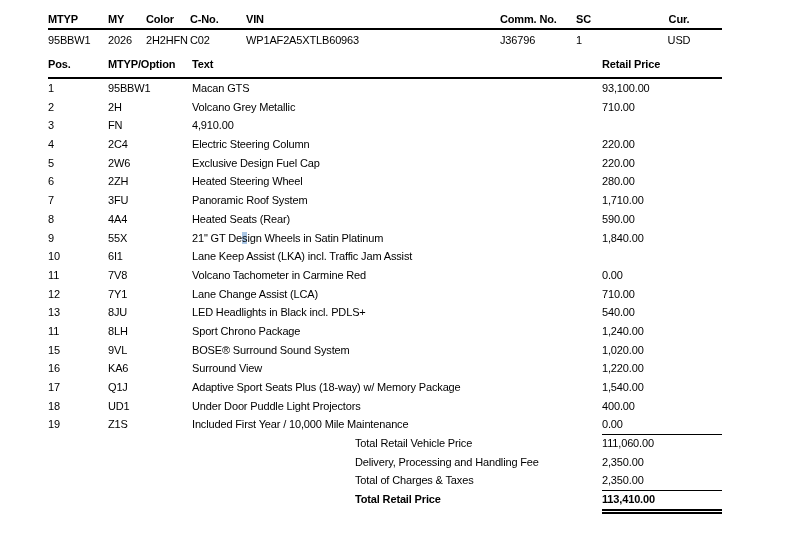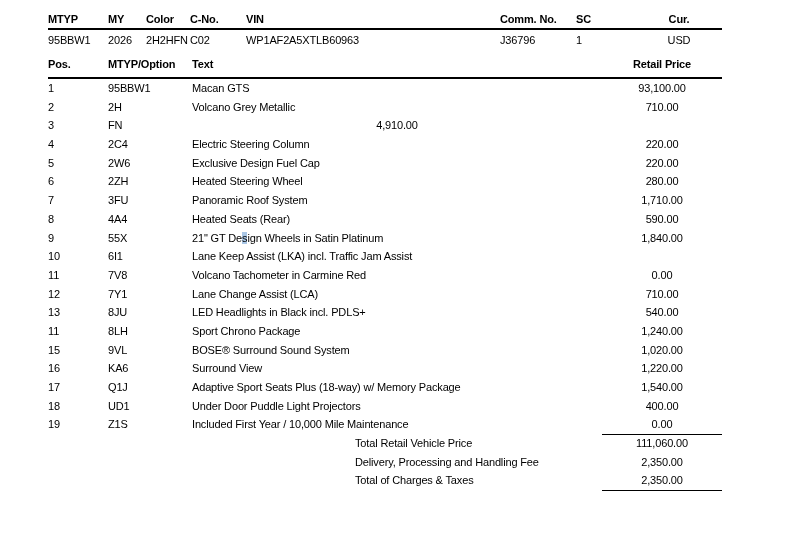--- a/index.html
+++ b/index.html
@@ -43,21 +43,21 @@
   
   .parts-head {
     display: grid;
     grid-template-columns: 60px 84px 410px 120px;
     margin-top: 9px;
     font-weight: bold;
     line-height: 13px;
     padding-bottom: 6px;
     border-bottom: 2px solid #000;
   }
-  .c-price { text-align: center; }
+  .c-price { text-align: left; }
   
   .prow {
     display: grid;
     grid-template-columns: 60px 84px 410px 120px;
     height: 18.7px;
     line-height: 18.7px;
     white-space: nowrap;
   }
   .prow.last .c-price {
     border-bottom: 1px solid #000;
@@ -262,15 +262,20 @@
     <span class="c-label">Delivery, Processing and Handling Fee</span>
     <span class="c-price">2,350.00</span>
   </div>
 
   <div class="trow">
     <span class="c-spacer"></span>
     <span class="c-label">Total of Charges &amp; Taxes</span>
     <span class="c-price rule-single">2,350.00</span>
   </div>
 
+  <div class="trow bold">
+    <span class="c-spacer"></span>
+    <span class="c-label">Total Retail Price</span>
+    <span class="c-price rule-double">113,410.00</span>
+  </div>
 </div>
 
 </div>
 
 </body></html>

